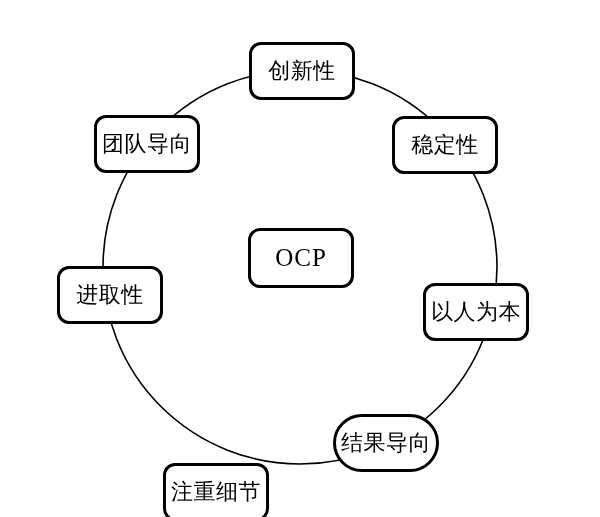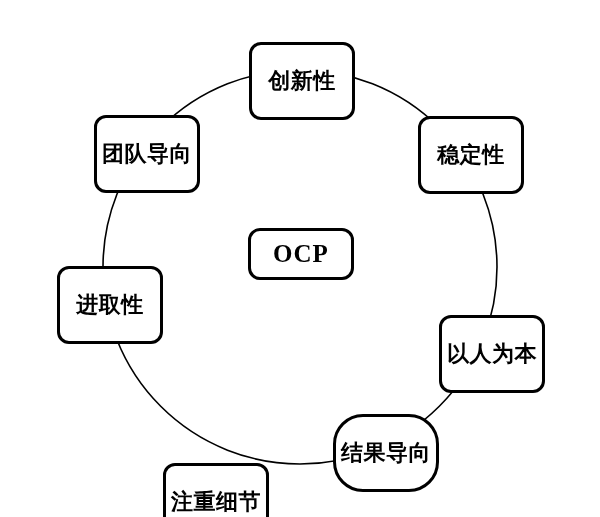--- a/index.html
+++ b/index.html
@@ -26,45 +26,45 @@
     top: 0;
   }
   .ring circle {
     fill: none;
     stroke: var(--line);
     stroke-width: 1.6;
   }
   .node {
     position: absolute;
     width: 106px;
-    height: 78px;
+    height: 58px;
     background: var(--box-fill);
     border: 3.5px solid var(--box-border);
     border-radius: 12px;
     display: flex;
     align-items: center;
     justify-content: center;
     font-size: 22px;
-    font-weight: bold;
+    font-weight: normal;
     color: #000;
     letter-spacing: 0.5px;
     white-space: nowrap;
   }
   .n-innovation   { left: 249px; top: 42px; }
-  .n-stability    { left: 418px; top: 116px; }
-  .n-people       { left: 439px; top: 283px; margin-top: 32px; }
+  .n-stability    { left: 392px; top: 116px; }
+  .n-people       { left: 423px; top: 283px; }
   .n-results      { left: 333px; top: 414px; border-radius: 30px; }
   .n-detail       { left: 163px; top: 415px; margin-top: 48px; }
   .n-enterprising { left: 57px;  top: 266px; }
   .n-team         { left: 94px;  top: 115px; }
   .n-center {
     left: 248px;
     top: 228px;
-    height: 52px;
-    font-weight: bold;
+    height: 60px;
+    font-weight: normal;
     font-size: 25px;
     letter-spacing: 1px;
     text-align: center;
   }
 </style>
 </head>
 <body>
 
 <div class="canvas">
 

